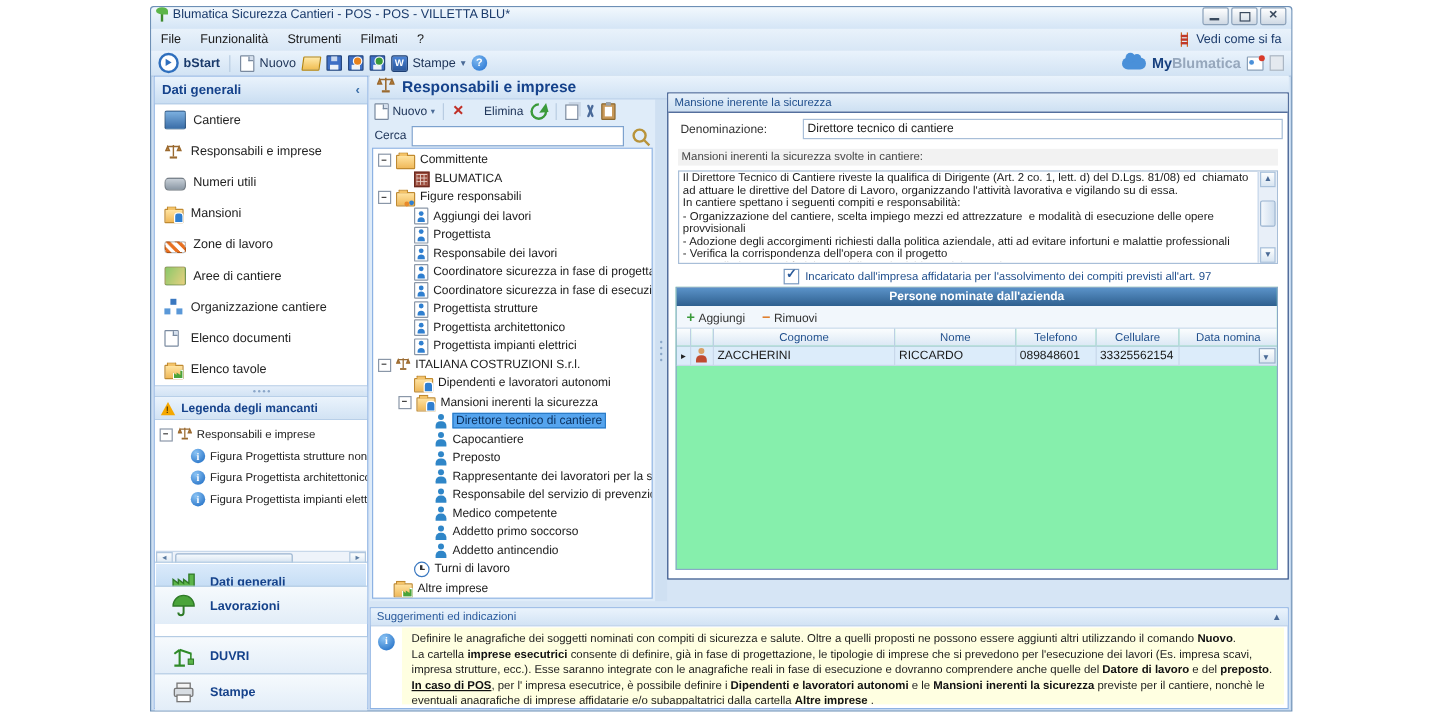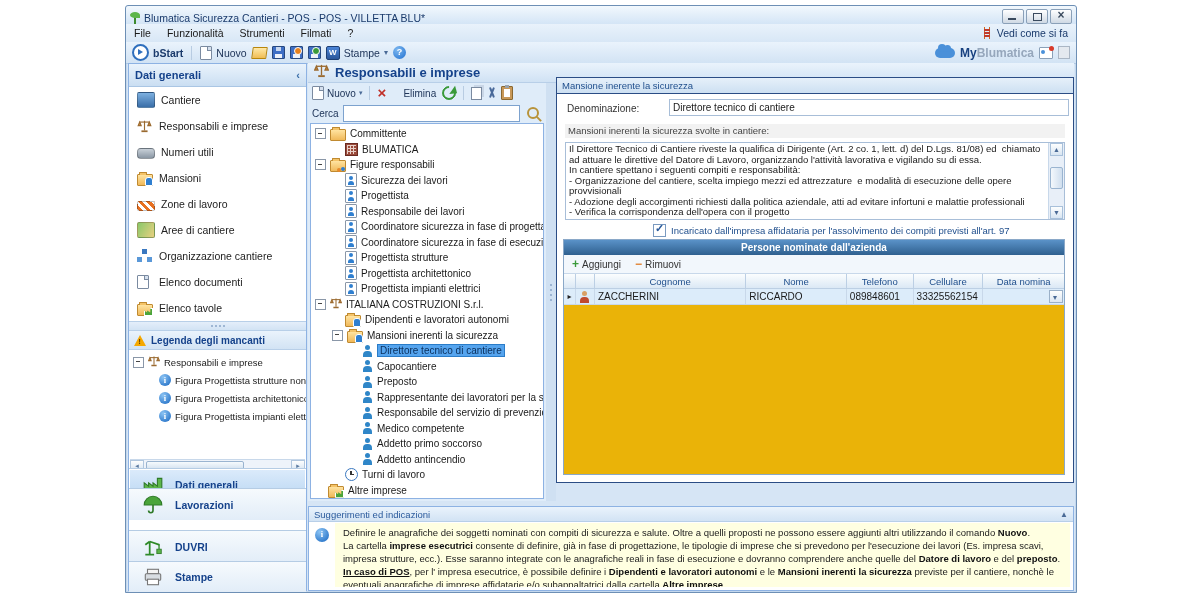--- a/index.html
+++ b/index.html
@@ -1,19 +1,19 @@
 <!DOCTYPE html>
 <html><head>
 <meta charset="utf-8">
 <style>
   html,body{margin:0;padding:0}
   body{width:1200px;height:600px;background:#fff;font-family:"Liberation Sans",sans-serif;position:relative;overflow:hidden;-webkit-font-smoothing:antialiased}
   .win{position:absolute;left:125px;top:5px;width:952px;height:588px;background:#d6e5f5;border:1px solid #6d8fb5;border-radius:3px 3px 0 0;box-shadow:0 0 0 1px #c4d8ee inset;box-sizing:border-box}
   
-  .titlebar{position:absolute;left:0;top:0;right:0;height:18px;background:linear-gradient(#f2f8fd,#d4e5f6);display:flex;align-items:flex-end;padding:0 4px;border-radius:3px 3px 0 0}
+  .titlebar{position:absolute;left:0;top:0;right:0;height:18px;background:linear-gradient(#f2f8fd,#d4e5f6);display:flex;align-items:flex-start;padding:0 4px;border-radius:3px 3px 0 0}
   .title{font-size:10.5px;color:#1a3a6b;margin-left:4px;flex:1;white-space:nowrap;overflow:hidden}
   .wbtns{display:flex;gap:2px}
   .wbtn{width:20px;height:13px;border:1px solid #8aa0b8;border-radius:2px;background:linear-gradient(#ffffff,#cfd9e4);position:relative}
   .wbtn.min::after{content:"";position:absolute;left:5px;bottom:3px;width:8px;height:2px;background:#3a4a5e}
   .wbtn.max::after{content:"";position:absolute;left:6px;top:3px;width:7px;height:6px;border:1.5px solid #3a4a5e}
   .wbtn.cls::after{content:"\00d7";position:absolute;left:0;right:0;top:-2px;text-align:center;font-size:12px;font-weight:bold;color:#3a4a5e}
   .menubar{position:absolute;left:0;top:18px;right:0;height:18px;background:linear-gradient(#e9f2fb,#d8e7f6);display:flex;align-items:center;font-size:10.5px;color:#1a1a1a;border-bottom:1px solid #c2d5ea}
   .mitem{padding:2px 8px;cursor:default}
   .mright{margin-left:auto;display:flex;align-items:center;gap:4px;padding-right:8px;color:#1a3a6b}
   .toolbar{position:absolute;left:0;top:36px;right:0;height:21px;background:linear-gradient(#eaf3fc,#d2e3f4);border-bottom:1px solid #b2c9e2;display:flex;align-items:center;font-size:10.5px;color:#20365a;padding:0 6px;gap:5px}
@@ -133,21 +133,21 @@
   .graybar{position:absolute;left:8px;top:46px;width:500px;height:14px;background:#f2f2f2;font-size:9.5px;color:#444;line-height:14px;padding-left:3px;box-sizing:border-box}
   .tarea{position:absolute;left:8px;top:64px;width:500px;height:78px;border:1px solid #a8bed8;background:#fff;box-sizing:border-box}
   .tatext{position:absolute;left:3px;top:1px;right:18px;bottom:1px;font-size:9.5px;line-height:10.5px;color:#1a1a1a;white-space:pre-wrap;overflow:hidden}
   .vsb{position:absolute;right:0;top:0;bottom:0;width:15px;background:#e8eff8;border-left:1px solid #c8d8ea}
   .vbtn{position:absolute;left:1px;right:1px;height:13px;background:linear-gradient(#fdfefe,#d8e5f2);border:1px solid #a8c0da;text-align:center;font-size:7px;color:#4a6a96;line-height:12px;box-sizing:border-box}
   .vbtn.up{top:0}.vbtn.dn{bottom:0}
   .vthumb{position:absolute;left:1px;right:1px;top:24px;height:22px;background:linear-gradient(90deg,#f4f8fc,#cfdeee);border:1px solid #9ab4d0;border-radius:2px;box-sizing:border-box}
   .chkrow{position:absolute;left:96px;top:146px;display:flex;align-items:center;gap:5px;font-size:9.5px;color:#1f4e8c}
   .chk{width:11px;height:11px;border:1px solid #7a9ac0;background:#fff;position:relative;flex:none}
   .chk::after{content:"\2713";position:absolute;left:1px;top:-3px;font-size:11px;font-weight:bold;color:#2a5a9a}
-  .tblock{position:absolute;left:6px;top:161px;width:502px;height:236px;border:1px solid #8aa8c8;box-sizing:border-box;background:#eab308}
+  .tblock{position:absolute;left:6px;top:161px;width:502px;height:236px;border:1px solid #8aa8c8;box-sizing:border-box;background:#86efac}
   .ttitle{height:15px;background:linear-gradient(#5a92c8,#2f608f);color:#fff;font-size:10px;font-weight:bold;text-align:center;line-height:15px}
   .ttb{height:18px;background:#f2f7fc;border-bottom:1px solid #c8d8ea;display:flex;align-items:center;gap:14px;font-size:10px;color:#333;padding-left:8px}
   .plus{color:#3a9a3a;font-weight:bold;font-size:12px;margin-right:3px}
   .minus{color:#e08030;font-weight:bold;font-size:12px;margin-right:3px}
   .thead{display:flex;height:15px}
   .th{background:linear-gradient(#fbfdfe,#dbe8f5);border-right:1px solid #bccfe4;border-bottom:1px solid #bccfe4;font-size:9.5px;color:#1f4e8c;text-align:center;line-height:15px;box-sizing:border-box;overflow:hidden}
   .trow2{display:flex;height:16px;background:#dcecfa}
   .td{border-right:1px solid #c8d8ea;border-bottom:1px solid #c8d8ea;font-size:10px;color:#1a1a1a;line-height:16px;padding-left:3px;box-sizing:border-box;overflow:hidden;white-space:nowrap}
   .c0{width:12px}.c1{width:19px}.c2{width:152px}.c3{width:101px}.c4{width:67px}.c5{width:70px}.c6{width:81px;border-right:none}
   .marker{font-size:8px;color:#222;text-align:center;padding-left:0;line-height:16px}
@@ -398,21 +398,21 @@
           <span>BLUMATICA</span>
         </div>
       <div class="tr l0">
           <span class="exp"></span>
           <span class="ic i-folder ov-u tic"></span>
           <span>Figure responsabili</span>
         </div>
       <div class="tr l1">
           <span class="nexp"></span>
           <span class="ic i-badge tic"></span>
-          <span>Sicurezza dei lavori</span>
+          <span>Aggiungi dei lavori</span>
         </div>
       <div class="tr l1">
           <span class="nexp"></span>
           <span class="ic i-badge tic"></span>
           <span>Progettista</span>
         </div>
       <div class="tr l1">
           <span class="nexp"></span>
           <span class="ic i-badge tic"></span>
           <span>Responsabile dei lavori</span>

